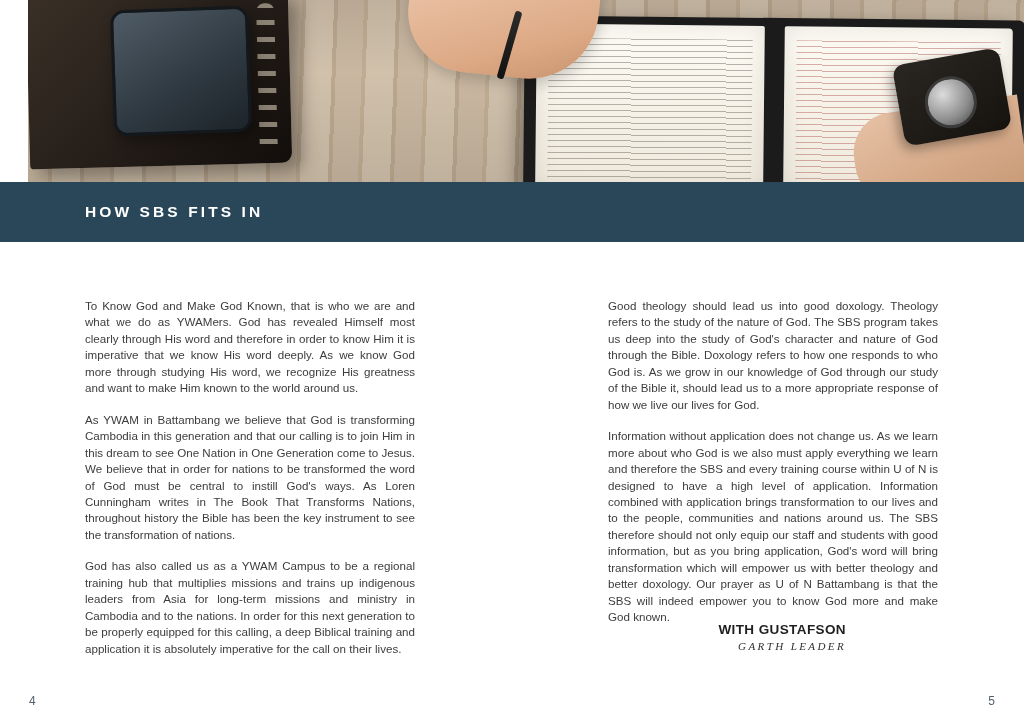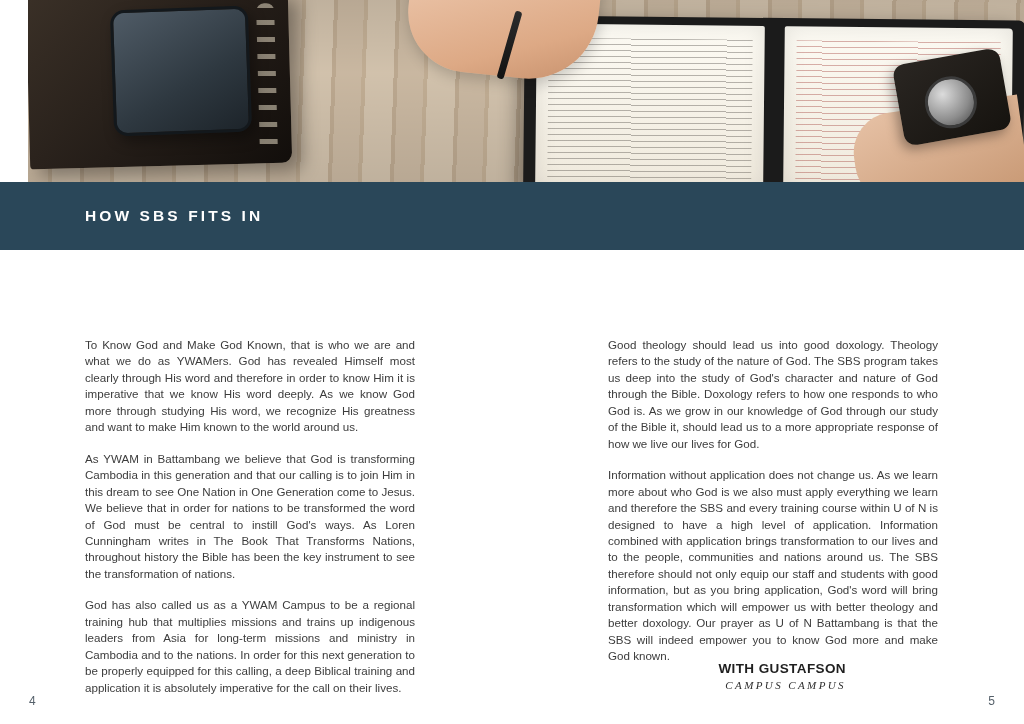--- a/index.html
+++ b/index.html
@@ -162,21 +162,21 @@
     border-radius: 40px 0 0 40px;
     transform: rotate(-8deg);
   }
 
   
   .title-band {
     position: absolute;
     left: 0;
     top: 182px;
     width: 1024px;
-    height: 68px;
+    height: 60px;
     background: #2a4759;
     display: flex;
     align-items: center;
   }
   .title-band .title-text {
     margin-left: 85px;
     color: #ffffff;
     font-size: 15.5px;
     font-weight: bold;
     letter-spacing: 3.1px;
@@ -184,21 +184,20 @@
     text-transform: uppercase;
   }
 
   
   .content {
     position: absolute;
     left: 0;
     top: 250px;
     width: 932px;
     height: 430px;
-    margin-top: 39px;
   }
   .col {
     position: absolute;
     top: 48px;
     width: 330px;
     font-size: 11.6px;
     line-height: 1.42;
     text-align: justify;
     color: #3c3c3c;
   }
@@ -270,18 +269,18 @@
     <p>As YWAM in Battambang we believe that God is transforming Cambodia in this generation and that our calling is to join Him in this dream to see One Nation in One Generation come to Jesus. We believe that in order for nations to be transformed the word of God must be central to instill God's ways. As Loren Cunningham writes in The Book That Transforms Nations, throughout history the Bible has been the key instrument to see the transformation of nations.</p>
     <p>God has also called us as a YWAM Campus to be a regional training hub that multiplies missions and trains up indigenous leaders from Asia for long-term missions and ministry in Cambodia and to the nations. In order for this next generation to be properly equipped for this calling, a deep Biblical training and application it is absolutely imperative for the call on their lives.</p>
   </div>
   <div class="col right">
     <p>Good theology should lead us into good doxology. Theology refers to the study of the nature of God. The SBS program takes us deep into the study of God's character and nature of God through the Bible. Doxology refers to how one responds to who God is. As we grow in our knowledge of God through our study of the Bible it, should lead us to a more appropriate response of how we live our lives for God.</p>
     <p>Information without application does not change us. As we learn more about who God is we also must apply everything we learn and therefore the SBS and every training course within U of N is designed to have a high level of application. Information combined with application brings transformation to our lives and to the people, communities and nations around us. The SBS therefore should not only equip our staff and students with good information, but as you bring application, God's word will bring transformation which will empower us with better theology and better doxology. Our prayer as U of N Battambang is that the SBS will indeed empower you to know God more and make God known.</p>
   </div>
 
   <div class="signature">
     <div class="sig-name">WITH GUSTAFSON</div>
-    <div class="sig-role">CAMPUS CAMPUS</div>
+    <div class="sig-role">GARTH LEADER</div>
   </div>
 </div>
 
 <div class="page-num left">4</div>
 <div class="page-num right">5</div>
 
 </body></html>

